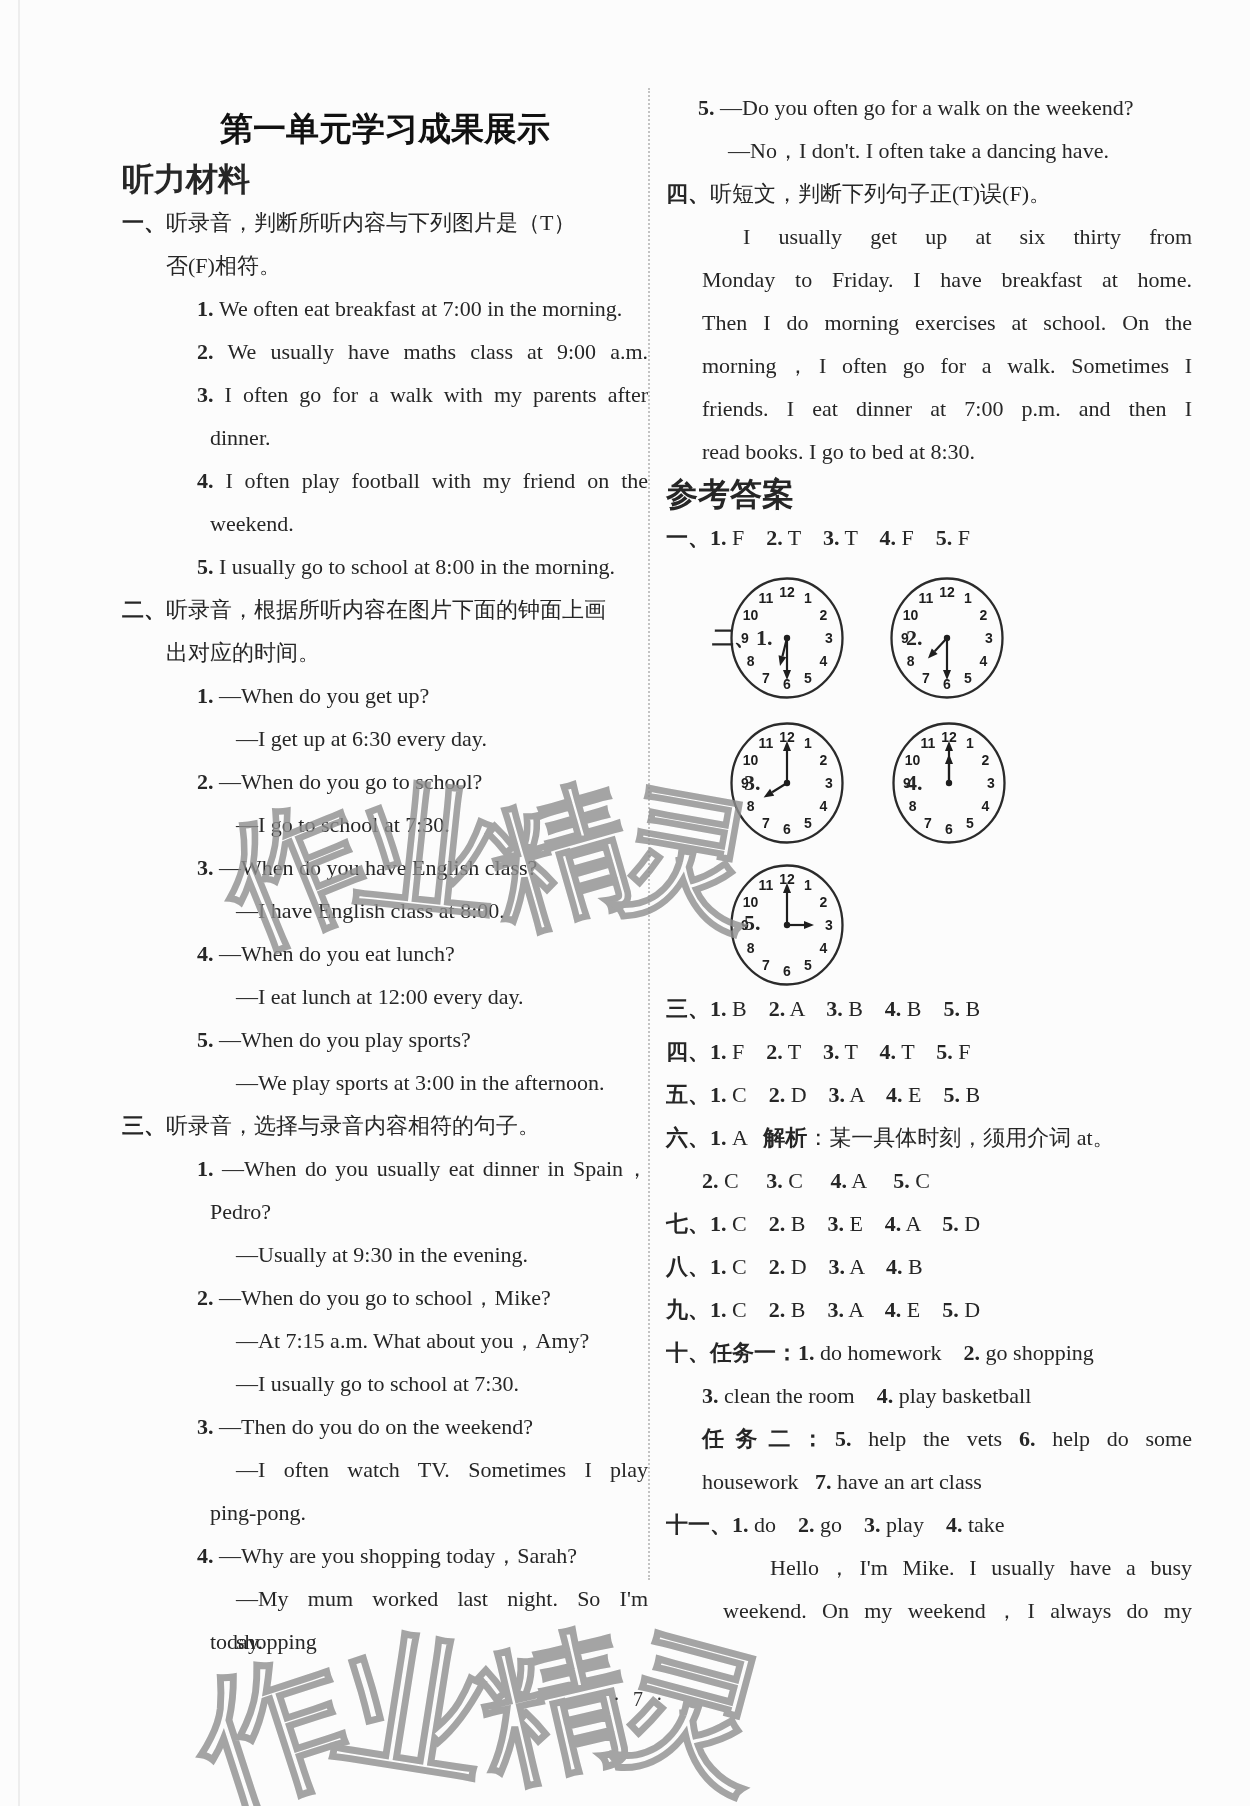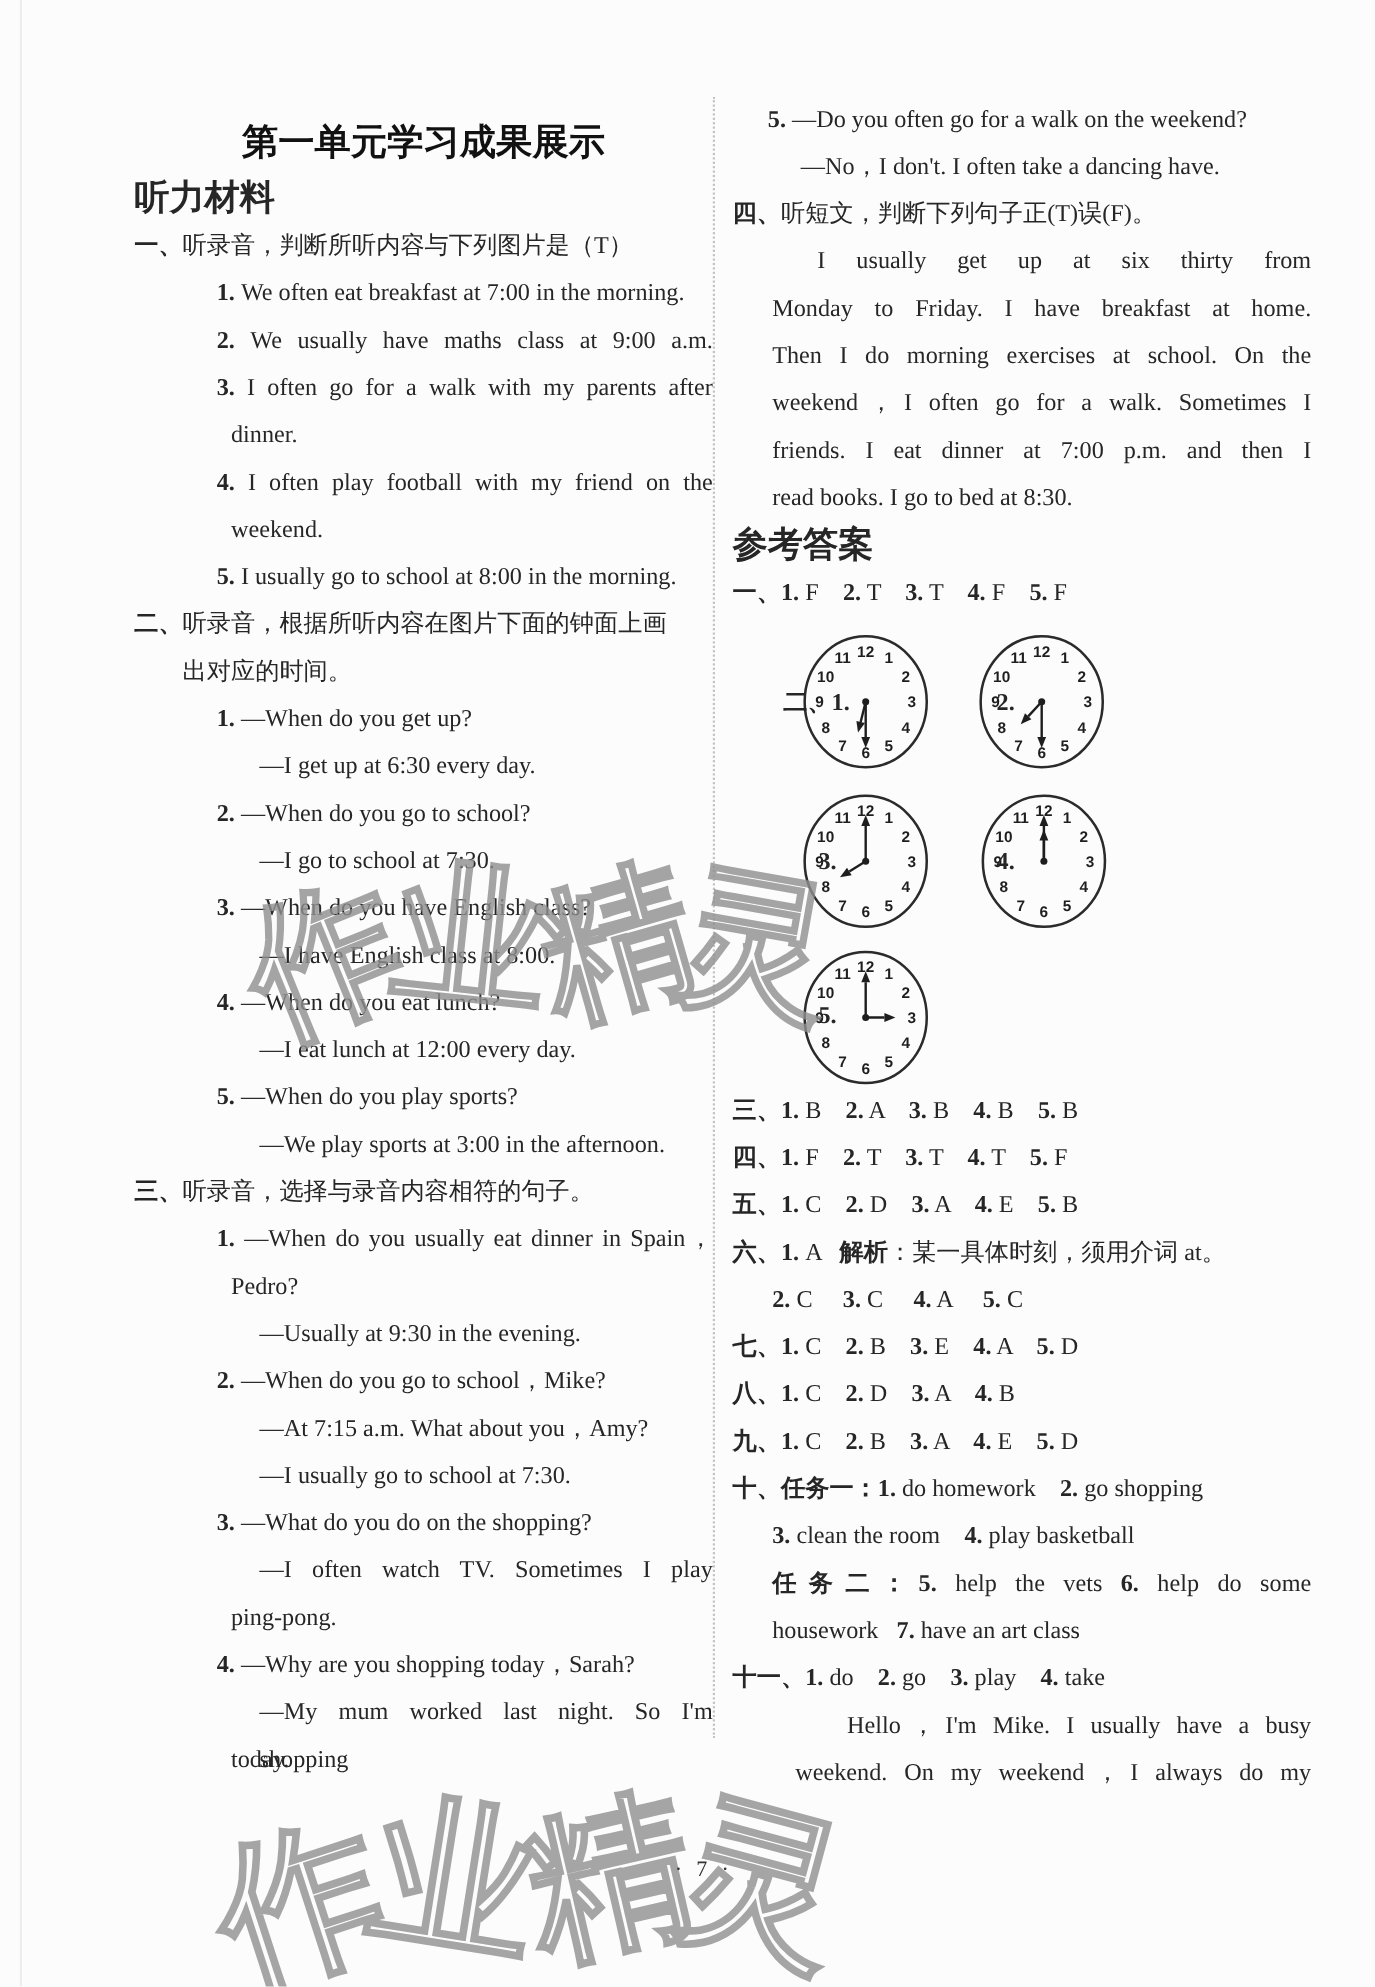--- a/index.html
+++ b/index.html
@@ -41,20 +41,21 @@
 </head>
 <body>
 
 <div class="page-edge"></div>
 <div class="divider"></div>
 
 <div class="col colL" id="col-left">
     <div class="line li0 title"><span>第一单元学习成果展示</span></div>
     <div class="line li0 secthead"><span class="hei">听力材料</span></div>
     <div class="line li0"><span class="hei">一、</span><span>听录音，判断所听内容与下列图片是（T）</span></div>
+    <div class="line li1"><span>否(F)相符。</span></div>
     <div class="line li2"><span class="b">1. </span><span>We often eat breakfast at 7:00 in the morning.</span></div>
     <div class="line li2 just"><span class="b">2. </span><span>We usually have maths class at 9:00 a.m.</span></div>
     <div class="line li2 just"><span class="b">3. </span><span>I often go for a walk with my parents after</span></div>
     <div class="line li3"><span>dinner.</span></div>
     <div class="line li2 just"><span class="b">4. </span><span>I often play football with my friend on the</span></div>
     <div class="line li3"><span>weekend.</span></div>
     <div class="line li2"><span class="b">5. </span><span>I usually go to school at 8:00 in the morning.</span></div>
     <div class="line li0"><span class="hei">二、</span><span>听录音，根据所听内容在图片下面的钟面上画</span></div>
     <div class="line li1"><span>出对应的时间。</span></div>
     <div class="line li2"><span class="b">1. </span><span>—When do you get up?</span></div>
@@ -67,35 +68,35 @@
     <div class="line li4"><span>—I eat lunch at 12:00 every day.</span></div>
     <div class="line li2"><span class="b">5. </span><span>—When do you play sports?</span></div>
     <div class="line li4"><span>—We play sports at 3:00 in the afternoon.</span></div>
     <div class="line li0"><span class="hei">三、</span><span>听录音，选择与录音内容相符的句子。</span></div>
     <div class="line li2 just"><span class="b">1. </span><span>—When do you usually eat dinner in Spain，</span></div>
     <div class="line li3"><span>Pedro?</span></div>
     <div class="line li4"><span>—Usually at 9:30 in the evening.</span></div>
     <div class="line li2"><span class="b">2. </span><span>—When do you go to school，Mike?</span></div>
     <div class="line li4"><span>—At 7:15 a.m. What about you，Amy?</span></div>
     <div class="line li4"><span>—I usually go to school at 7:30.</span></div>
-    <div class="line li2"><span class="b">3. </span><span>—What do you do on the shopping?</span></div>
+    <div class="line li2"><span class="b">3. </span><span>—Then do you do on the weekend?</span></div>
     <div class="line li4 just"><span>—I often watch TV. Sometimes I play</span></div>
     <div class="line li3"><span>ping-pong.</span></div>
     <div class="line li2"><span class="b">4. </span><span>—Why are you shopping today，Sarah?</span></div>
     <div class="line li4 just"><span>—My mum worked last night. So I'm shopping</span></div>
     <div class="line li3"><span>today.</span></div>
   </div>
 <div class="col colR" id="col-right">
     <div class="line ri1"><span class="b">5. </span><span>—Do you often go for a walk on the weekend?</span></div>
     <div class="line ri2"><span>—No，I don't. I often take a dancing have.</span></div>
     <div class="line ri0"><span class="hei">四、</span><span>听短文，判断下列句子正(T)误(F)。</span></div>
     <div class="line ri4 just"><span>I usually get up at six thirty from</span></div>
     <div class="line ri3 just"><span>Monday to Friday. I have breakfast at home.</span></div>
     <div class="line ri3 just"><span>Then I do morning exercises at school. On the</span></div>
-    <div class="line ri3 just"><span>weekend，I often go for a walk. Sometimes I</span></div>
+    <div class="line ri3 just"><span>morning，I often go for a walk. Sometimes I</span></div>
     <div class="line ri3 just"><span>friends. I eat dinner at 7:00 p.m. and then I</span></div>
     <div class="line ri3"><span>read books. I go to bed at 8:30.</span></div>
     <div class="line ri0 secthead"><span class="hei">参考答案</span></div>
     <div class="line ri0"><span class="hei">一、</span><span class="b">1.</span><span> F    </span><span class="b">2.</span><span> T    </span><span class="b">3.</span><span> T    </span><span class="b">4.</span><span> F    </span><span class="b">5.</span><span> F</span></div>
     <div class="clocks">
       <svg width="118" height="126" viewBox="0 0 118 126" class="clock" style="left: 64px; top: 16px;">
         <ellipse cx="59" cy="63" rx="55.5" ry="59.5" fill="none" stroke="#2b2b2b" stroke-width="2.3"></ellipse>
         <text x="80" y="28.16283142591582" text-anchor="middle" font-size="14" font-weight="bold" font-family="Liberation Sans, DejaVu Sans, sans-serif" fill="#1e1e1e">1</text>
         <text x="95.37306695894642" y="45" text-anchor="middle" font-size="14" font-weight="bold" font-family="Liberation Sans, DejaVu Sans, sans-serif" fill="#1e1e1e">2</text>
         <text x="101" y="68" text-anchor="middle" font-size="14" font-weight="bold" font-family="Liberation Sans, DejaVu Sans, sans-serif" fill="#1e1e1e">3</text>

